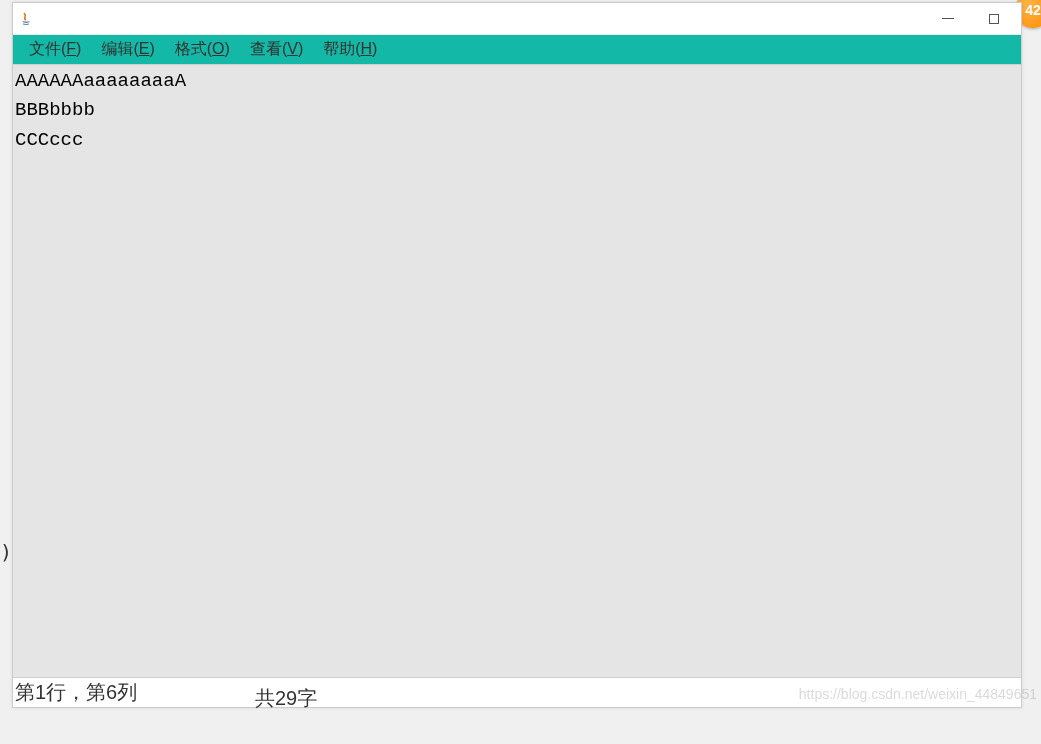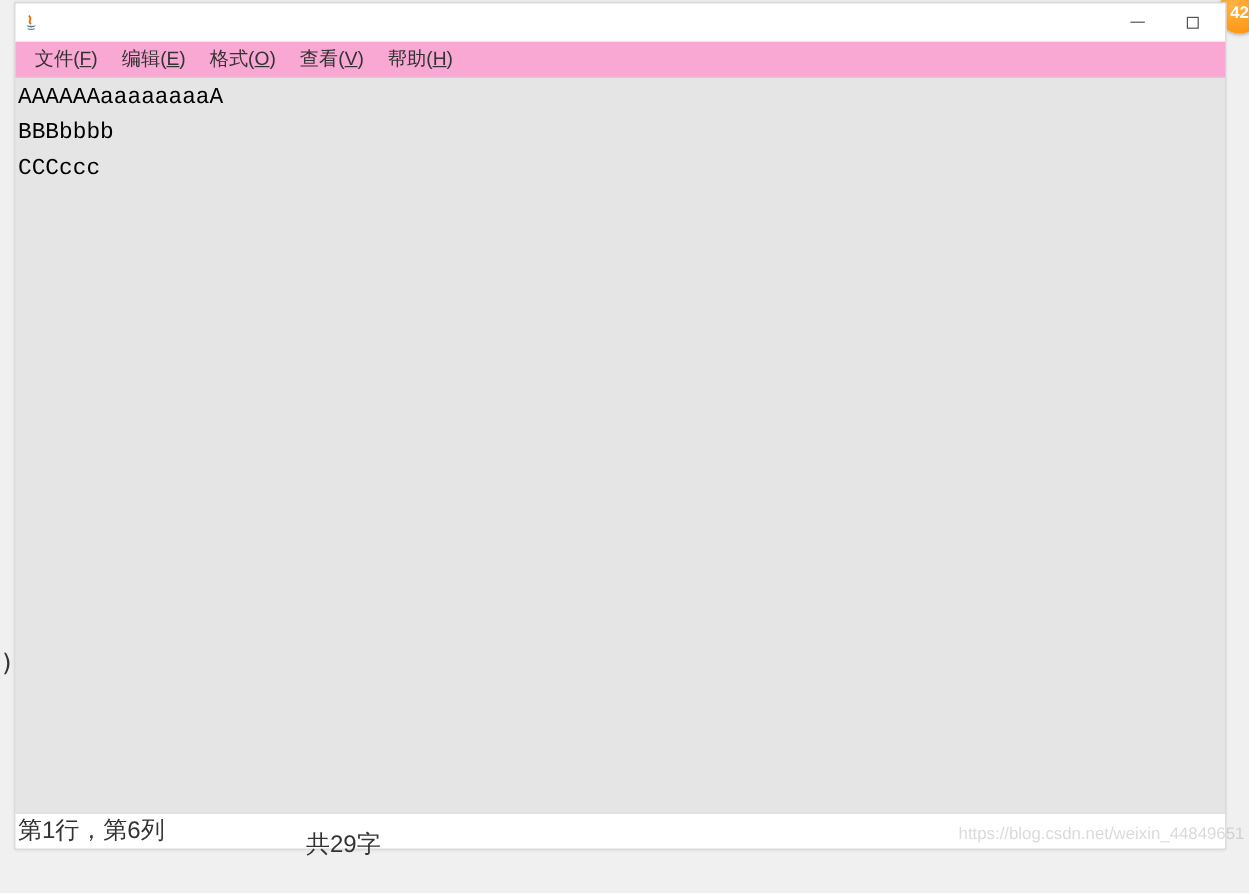--- a/index.html
+++ b/index.html
@@ -72,21 +72,21 @@
       height: 1px;
       background: #555555;
     }
     .maximize-box {
       width: 10px;
       height: 10px;
       border: 1px solid #555555;
     }
     .menu-bar {
       height: 30px;
-      background: #f9a8d4;
+      background: #14b8a6;
       display: flex;
       align-items: center;
       padding: 0 6px;
       border-bottom: 1px solid #d0d0d0;
       font-size: 16px;
     }
     .menu-item {
       padding: 4px 10px;
       cursor: pointer;
       color: #333333;
@@ -105,20 +105,21 @@
       white-space: pre;
       overflow: auto;
       outline: none;
       position: relative;
     }
     .status-bar {
       height: 30px;
       background: #ffffff;
       border-top: 1px solid #d0d0d0;
       display: flex;
+      align-items: center;
       font-size: 20px;
       color: #333333;
       padding: 0 2px;
     }
     .status-position {
       width: 240px;
     }
     .status-count {
       padding-left: 0px;
       margin-top: 12px;

